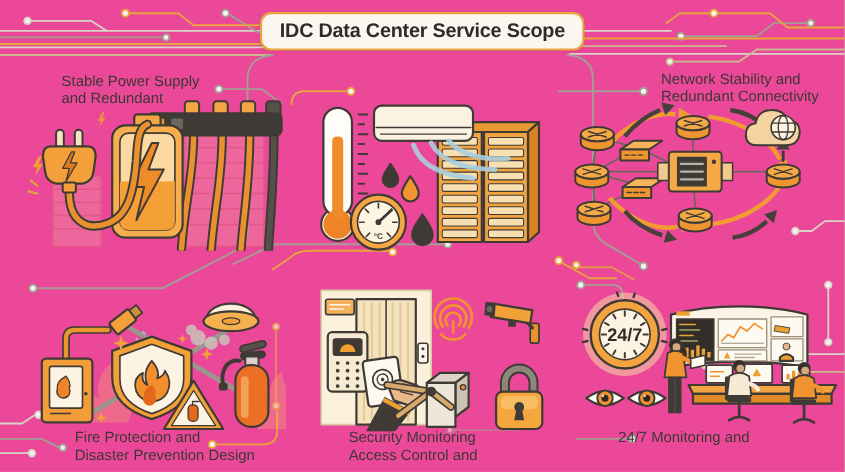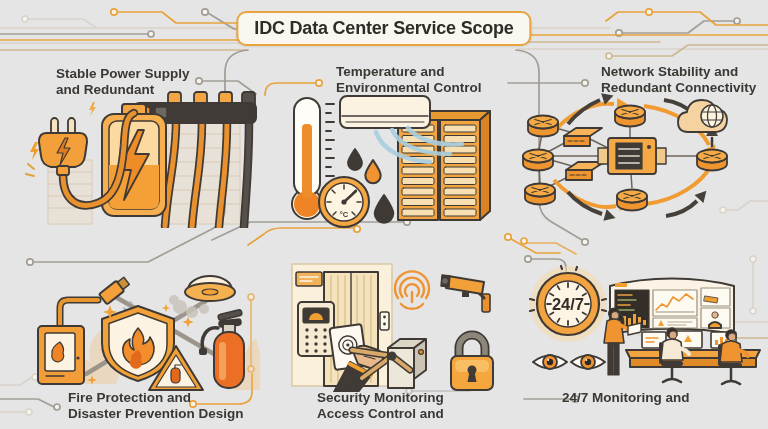--- a/index.html
+++ b/index.html
@@ -1,24 +1,24 @@
 <!DOCTYPE html>
 <html><head>
 <meta charset="utf-8">
 <style>
   *{margin:0;padding:0;box-sizing:border-box}
   html,body{background:#d8d4cc}
-  .stage{position:relative;width:768px;height:429px;background:#e5e5e5;overflow:hidden;
+  .stage{position:relative;width:768px;height:429px;background:#ec4899;overflow:hidden;
          font-family:"Liberation Sans",sans-serif}
   .traces{position:absolute;left:0;top:0;width:768px;height:429px}
   .title-box{position:absolute;left:50%;transform:translateX(-50%);top:11px;background:#FAF7F0;
              border:2px solid #E9A43F;border-radius:10px;padding:5px 16px;font-size:18px;
              font-weight:bold;color:#2F2C28;letter-spacing:-.2px;box-shadow:0 1px 2px rgba(0,0,0,.08);
              white-space:nowrap;z-index:3}
-  .label{position:absolute;font-size:13.5px;font-weight:bold;color:#3B3834;line-height:1.18;
+  .label{position:absolute;font-size:13.5px;font-weight:normal;color:#3B3834;line-height:1.18;
          white-space:nowrap;z-index:3}
   .art{position:absolute;z-index:2}
 </style>
 </head>
 <body>
 
 <div class="stage">
 
   <svg class="traces" viewBox="0 0 768 429" fill="none" stroke-linecap="round" stroke-linejoin="round">
     <g stroke="#D9D4CA" stroke-width="1.6">
@@ -100,24 +100,20 @@
   </svg>
 
   <div class="title-box">
     <span>IDC Data Center Service Scope</span>
   </div>
 
   <div class="label" style="left:56px;top:66px">
     <div>Stable Power Supply</div>
     <div>and Redundant</div>
   </div>
-  <div class="label" style="left:336px;top:64px">
-    <div>Temperature and</div>
-    <div>Environmental Control</div>
-  </div>
   <div class="label" style="left:68px;top:390px">
     <div>Fire Protection and</div>
     <div>Disaster Prevention Design</div>
   </div>
   <div class="label" style="left:601px;top:64px">
     <div>Network Stability and</div>
     <div>Redundant Connectivity</div>
   </div>
   <div class="label" style="left:317px;top:390px">
     <div>Security Monitoring</div>

